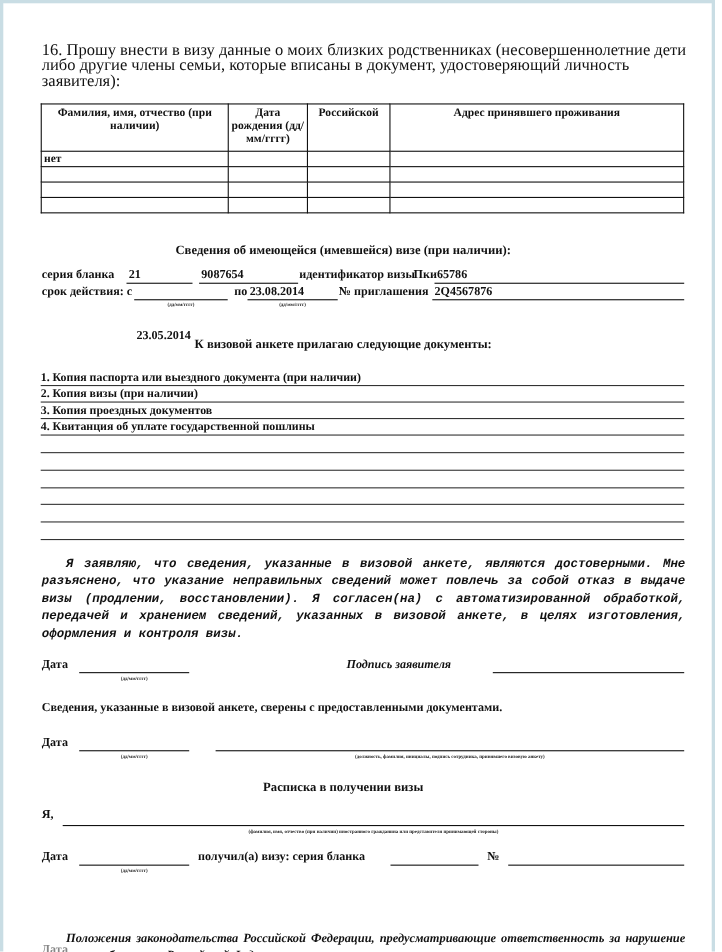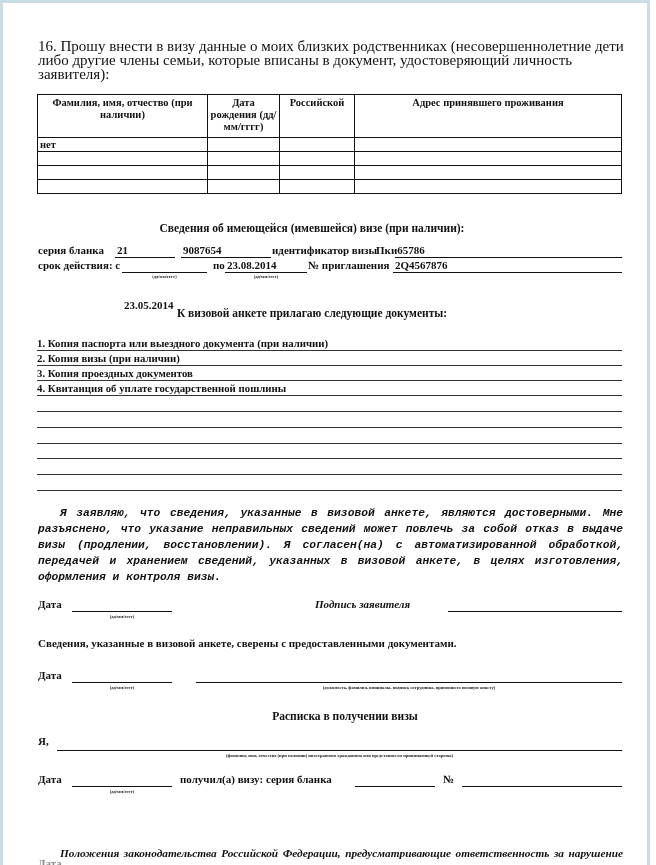--- a/index.html
+++ b/index.html
@@ -144,21 +144,21 @@
 <div class="abs lbl" style="left:315px; top:598px;font-style:italic;">Подпись заявителя</div>
 <div class="abs uline" style="left:448px; top:611px; width:174px;"></div>
 
 <div class="abs lbl" style="left:38px; top:637px;">Сведения, указанные в визовой анкете, сверены с предоставленными документами.</div>
 <div class="abs lbl" style="left:38px; top:669px;">Дата</div>
 <div class="abs uline" style="left:72px; top:682px; width:100px;"></div>
 <div class="abs tiny" style="left:72px; top:685px; width:100px;">(дд/мм/гггг)</div>
 <div class="abs uline" style="left:196px; top:682px; width:426px;"></div>
 <div class="abs tiny" style="left:196px; top:685px; width:426px;">(должность, фамилия, инициалы, подпись сотрудника, принявшего визовую анкету)</div>
 
-<div class="abs center-title" style="top:710px;margin-left:33px;">Расписка в получении визы</div>
+<div class="abs center-title" style="top:710px;">Расписка в получении визы</div>
 <div class="abs lbl" style="left:38px; top:735px;">Я,</div>
 <div class="abs uline" style="left:57px; top:750px; width:565px;"></div>
 <div class="abs tiny" style="left:57px; top:753px; width:565px;">(фамилия, имя, отчество (при наличии) иностранного гражданина или представителя принимающей стороны)</div>
 
 <div class="abs lbl" style="left:38px; top:773px;">Дата</div>
 <div class="abs uline" style="left:72px; top:786px; width:100px;"></div>
 <div class="abs tiny" style="left:72px; top:789px; width:100px;">(дд/мм/гггг)</div>
 <div class="abs lbl" style="left:180px; top:773px;">получил(а) визу: серия бланка</div>
 <div class="abs uline" style="left:355px; top:786px; width:80px;"></div>
 <div class="abs lbl" style="left:443px; top:773px;">№</div>

